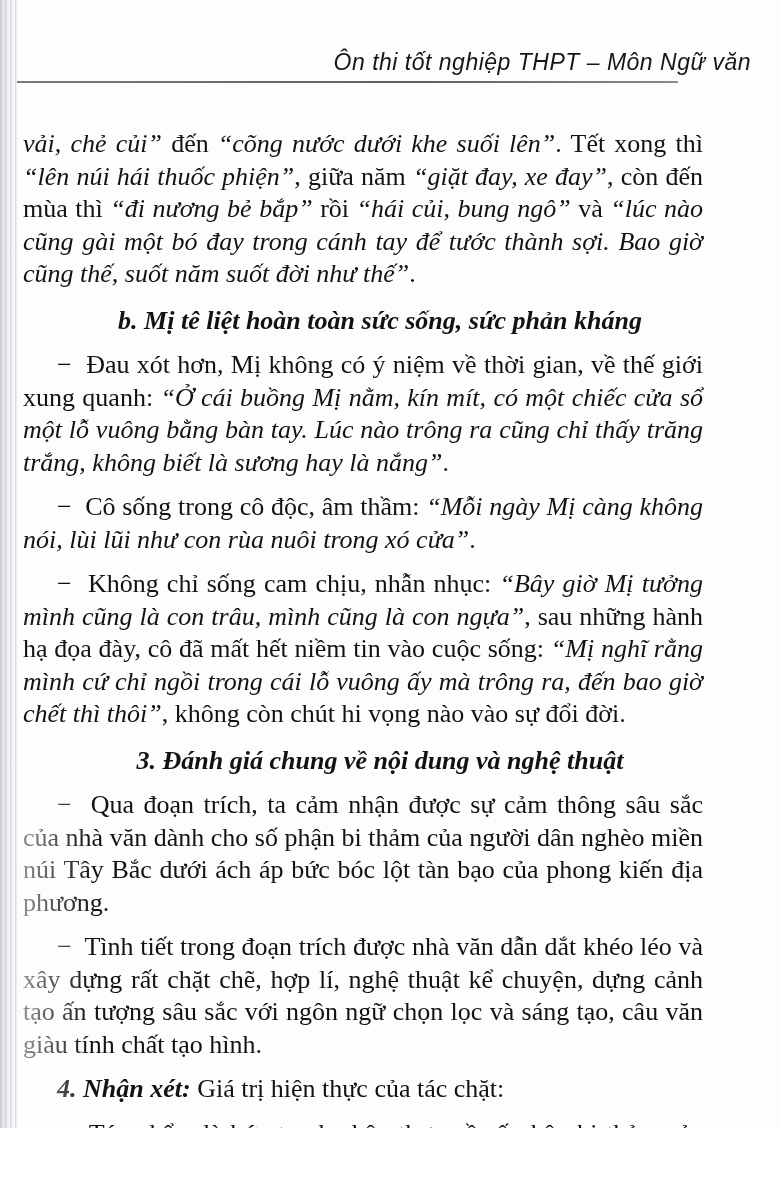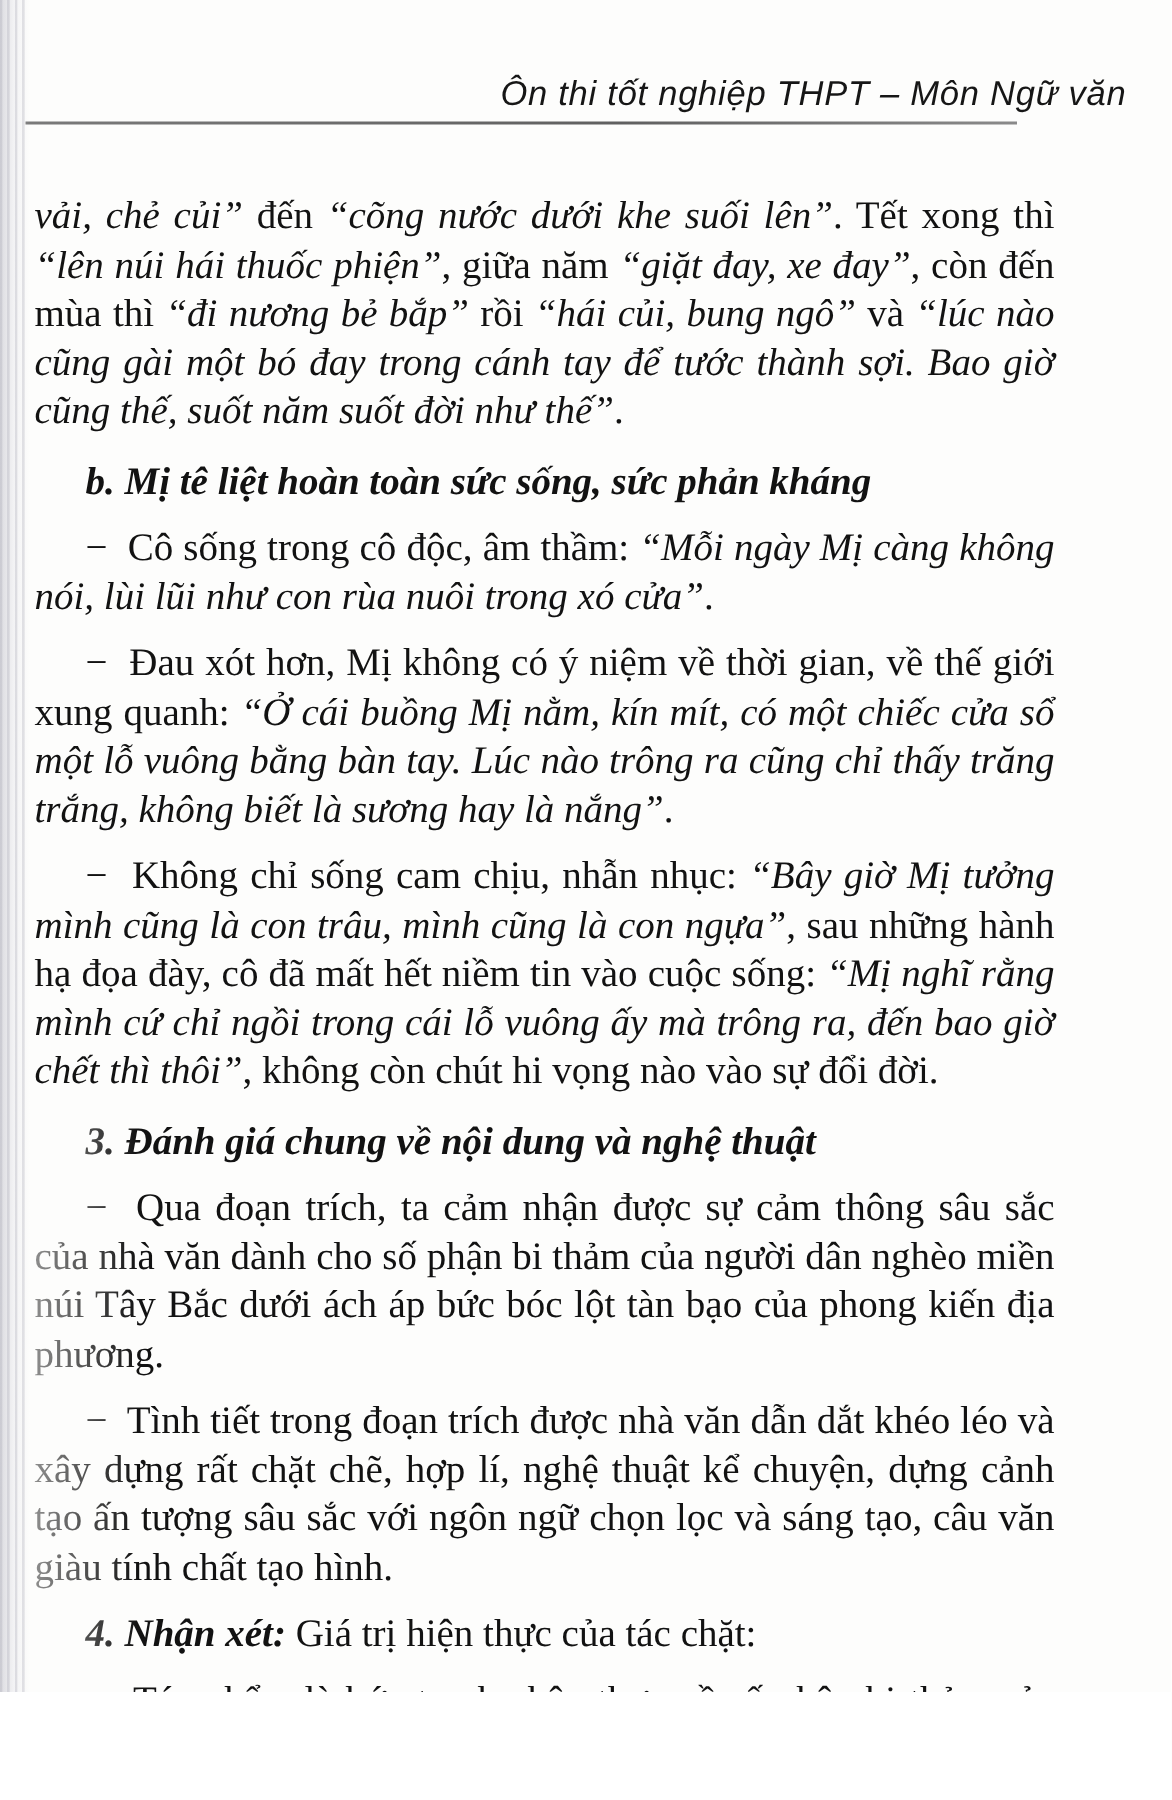--- a/index.html
+++ b/index.html
@@ -59,21 +59,21 @@
     font-size: 26px;
     line-height: 32.5px;
   }
   main.body p {
     margin: 12px 0 12px 0;
     text-indent: 34px;
   }
   main.body p.noindent { text-indent: 0; }
   main.body p.heading {
     margin: 14px 0 12px 0;
-    text-align: left;
+    text-align: center;
   }
   .r  { font-style: normal; font-weight: normal; }
   .i  { font-style: italic; font-weight: normal; }
   .bi { font-style: italic; font-weight: bold; }
   .page-number {
     position: absolute;
     top: 1124px;
     right: 97px;
     font-family: "Liberation Serif", serif;
     font-size: 32px;
@@ -89,22 +89,22 @@
   <div class="left-fade"></div>
 
   <header class="running-head">
     <div class="running-head-text">Ôn thi tốt nghiệp THPT – Môn Ngữ văn</div>
     <div class="header-rule"></div>
   </header>
 
   <main class="body">
       <p class="paragraph noindent"><span class="i">vải, chẻ củi” </span><span class="r">đến </span><span class="i">“cõng nước dưới khe suối lên”</span><span class="r">. Tết xong thì </span><span class="i">“lên núi hái thuốc phiện”</span><span class="r">, giữa năm </span><span class="i">“giặt đay, xe đay”</span><span class="r">, còn đến mùa thì </span><span class="i">“đi nương bẻ bắp” </span><span class="r">rồi </span><span class="i">“hái củi, bung ngô” </span><span class="r">và </span><span class="i">“lúc nào cũng gài một bó đay trong cánh tay để tước thành sợi. Bao giờ cũng thế, suốt năm suốt đời như thế”</span><span class="r">.</span></p>
       <p class="heading"><span class="bi">b. Mị tê liệt hoàn toàn sức sống, sức phản kháng</span></p>
+      <p class="paragraph"><span class="r">−&nbsp; Đau xót hơn, Mị không có ý niệm về thời gian, về thế giới xung quanh: </span><span class="i">“Ở cái buồng Mị nằm, kín mít, có một chiếc cửa sổ một lỗ vuông bằng bàn tay. Lúc nào trông ra cũng chỉ thấy trăng trắng, không biết là sương hay là nắng”</span><span class="r">.</span></p>
       <p class="paragraph"><span class="r">−&nbsp; Cô sống trong cô độc, âm thầm: </span><span class="i">“Mỗi ngày Mị càng không nói, lùi lũi như con rùa nuôi trong xó cửa”</span><span class="r">.</span></p>
-      <p class="paragraph"><span class="r">−&nbsp; Đau xót hơn, Mị không có ý niệm về thời gian, về thế giới xung quanh: </span><span class="i">“Ở cái buồng Mị nằm, kín mít, có một chiếc cửa sổ một lỗ vuông bằng bàn tay. Lúc nào trông ra cũng chỉ thấy trăng trắng, không biết là sương hay là nắng”</span><span class="r">.</span></p>
       <p class="paragraph"><span class="r">−&nbsp; Không chỉ sống cam chịu, nhẫn nhục: </span><span class="i">“Bây giờ Mị tưởng mình cũng là con trâu, mình cũng là con ngựa”</span><span class="r">, sau những hành hạ đọa đày, cô đã mất hết niềm tin vào cuộc sống: </span><span class="i">“Mị nghĩ rằng mình cứ chỉ ngồi trong cái lỗ vuông ấy mà trông ra, đến bao giờ chết thì thôi”</span><span class="r">, không còn chút hi vọng nào vào sự đổi đời.</span></p>
       <p class="heading"><span class="bi">3. Đánh giá chung về nội dung và nghệ thuật</span></p>
       <p class="paragraph"><span class="r">−&nbsp; Qua đoạn trích, ta cảm nhận được sự cảm thông sâu sắc của nhà văn dành cho số phận bi thảm của người dân nghèo miền núi Tây Bắc dưới ách áp bức bóc lột tàn bạo của phong kiến địa phương.</span></p>
       <p class="paragraph"><span class="r">−&nbsp; Tình tiết trong đoạn trích được nhà văn dẫn dắt khéo léo và xây dựng rất chặt chẽ, hợp lí, nghệ thuật kể chuyện, dựng cảnh tạo ấn tượng sâu sắc với ngôn ngữ chọn lọc và sáng tạo, câu văn giàu tính chất tạo hình.</span></p>
       <p class="paragraph"><span class="bi">4. Nhận xét: </span><span class="r">Giá trị hiện thực của tác chặt:</span></p>
       <p class="paragraph"><span class="r">−&nbsp; Tác phẩm là bức tranh chân thực về số phận bi thảm của người dân nghèo miền núi Tây Bắc dưới ách áp bức bóc lột tàn bạo của phong kiến và thực dân với những tập tục cổ hủ của người Mèo ở vùng cao.</span></p>
     </main>
 
   <div class="page-number">11</div>
 </div>

